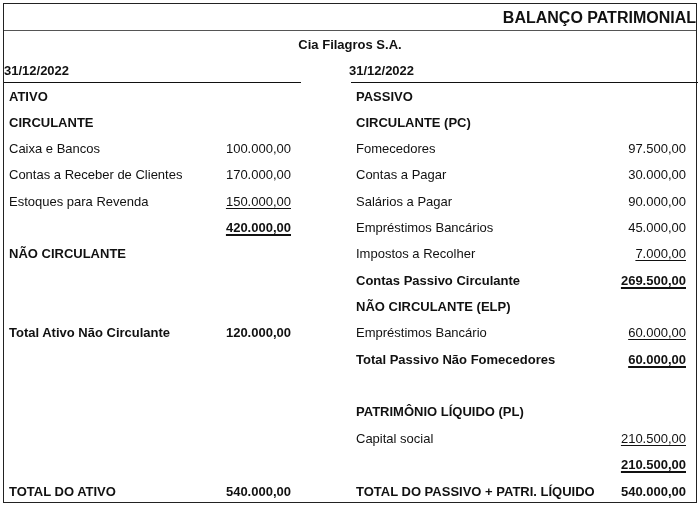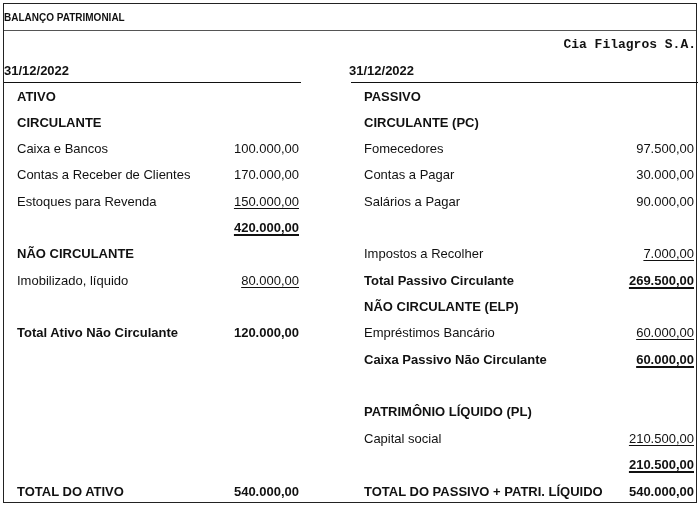--- a/index.html
+++ b/index.html
@@ -1,26 +1,26 @@
 <!DOCTYPE html>
 <html><head>
 <meta charset="utf-8">
 <style>
   * { box-sizing: border-box; margin: 0; padding: 0; }
   body { width: 699px; height: 505px; background: #fff; font-family: "Liberation Sans", sans-serif; color: #111; font-size: 13px; position: relative; overflow: hidden; }
   .frame { position: absolute; left: 3px; top: 3px; width: 694px; height: 500px; border: 1px solid #222; }
-  .title { position: absolute; left: 0; top: 0; width: 100%; height: 27px; border-bottom: 1px solid #555; text-align: left; font-weight: bold; line-height: 27px; font-size: 10px; }
-  .company { position: absolute; left: 0; top: 28px; width: 100%; height: 26px; text-align: right; font-weight: bold; line-height: 26px; font-family: Liberation Mono, monospace; }
+  .title { position: absolute; left: 0; top: 0; width: 100%; height: 27px; border-bottom: 1px solid #555; text-align: right; font-weight: bold; line-height: 27px; font-size: 16px; }
+  .company { position: absolute; left: 0; top: 28px; width: 100%; height: 26px; text-align: center; font-weight: bold; line-height: 26px; }
   .date { position: absolute; top: 55px; height: 24px; line-height: 24px; font-weight: bold; }
   .date.left { left: 0; width: 286px; }
   .date.right { left: 345px; width: 337px; }
   .rule { position: absolute; top: 78px; height: 0; border-top: 1.5px solid #111; }
   .rule.left { left: 0; width: 297px; }
   .rule.right { left: 347px; width: 347px; }
-  .row { position: absolute; height: 20px; line-height: 20px; white-space: nowrap; margin-left: 8px; }
+  .row { position: absolute; height: 20px; line-height: 20px; white-space: nowrap; }
   .row .lbl { position: absolute; left: 0; top: 0; }
   .row .val { position: absolute; right: 0; top: 0; }
   .col-l { left: 5px; width: 282px; }
   .col-r { left: 352px; width: 330px; }
   .b { font-weight: bold; }
   .u { text-decoration: underline; text-underline-offset: 2px; }
   .uu { text-decoration: underline; text-decoration-thickness: 1.5px; text-underline-offset: 2px; }
 </style>
 </head>
 <body>
@@ -50,24 +50,20 @@
   <div class="row col-l" style="top:188px">
       <span class="lbl">Estoques para Revenda</span>
       <span class="val u">150.000,00</span>
     </div>
   <div class="row col-l b" style="top:214px">
       <span class="val uu">420.000,00</span>
     </div>
   <div class="row col-l b" style="top:240px">
       <span class="lbl">NÃO CIRCULANTE</span>
     </div>
-  <div class="row col-l" style="top:267px">
-      <span class="lbl">Imobilizado, líquido</span>
-      <span class="val u">80.000,00</span>
-    </div>
   <div class="row col-l b" style="top:319px">
       <span class="lbl">Total Ativo Não Circulante</span>
       <span class="val">120.000,00</span>
     </div>
   <div class="row col-l b" style="top:478px">
       <span class="lbl">TOTAL DO ATIVO</span>
       <span class="val">540.000,00</span>
     </div>
 
   <div class="row col-r b" style="top:83px">
@@ -81,37 +77,41 @@
       <span class="val">97.500,00</span>
     </div>
   <div class="row col-r" style="top:161px">
       <span class="lbl">Contas a Pagar</span>
       <span class="val">30.000,00</span>
     </div>
   <div class="row col-r" style="top:188px">
       <span class="lbl">Salários a Pagar</span>
       <span class="val">90.000,00</span>
     </div>
+  <div class="row col-r" style="top:214px">
+      <span class="lbl">Empréstimos Bancários</span>
+      <span class="val">45.000,00</span>
+    </div>
   <div class="row col-r" style="top:240px">
       <span class="lbl">Impostos a Recolher</span>
       <span class="val u">7.000,00</span>
     </div>
   <div class="row col-r b" style="top:267px">
-      <span class="lbl">Total Passivo Circulante</span>
+      <span class="lbl">Contas Passivo Circulante</span>
       <span class="val uu">269.500,00</span>
     </div>
   <div class="row col-r b" style="top:293px">
       <span class="lbl">NÃO CIRCULANTE (ELP)</span>
     </div>
   <div class="row col-r" style="top:319px">
       <span class="lbl">Empréstimos Bancário</span>
       <span class="val u">60.000,00</span>
     </div>
   <div class="row col-r b" style="top:346px">
-      <span class="lbl">Caixa Passivo Não Circulante</span>
+      <span class="lbl">Total Passivo Não Fomecedores</span>
       <span class="val uu">60.000,00</span>
     </div>
   <div class="row col-r b" style="top:398px">
       <span class="lbl">PATRIMÔNIO LÍQUIDO (PL)</span>
     </div>
   <div class="row col-r" style="top:425px">
       <span class="lbl">Capital social</span>
       <span class="val u">210.500,00</span>
     </div>
   <div class="row col-r b" style="top:451px">

